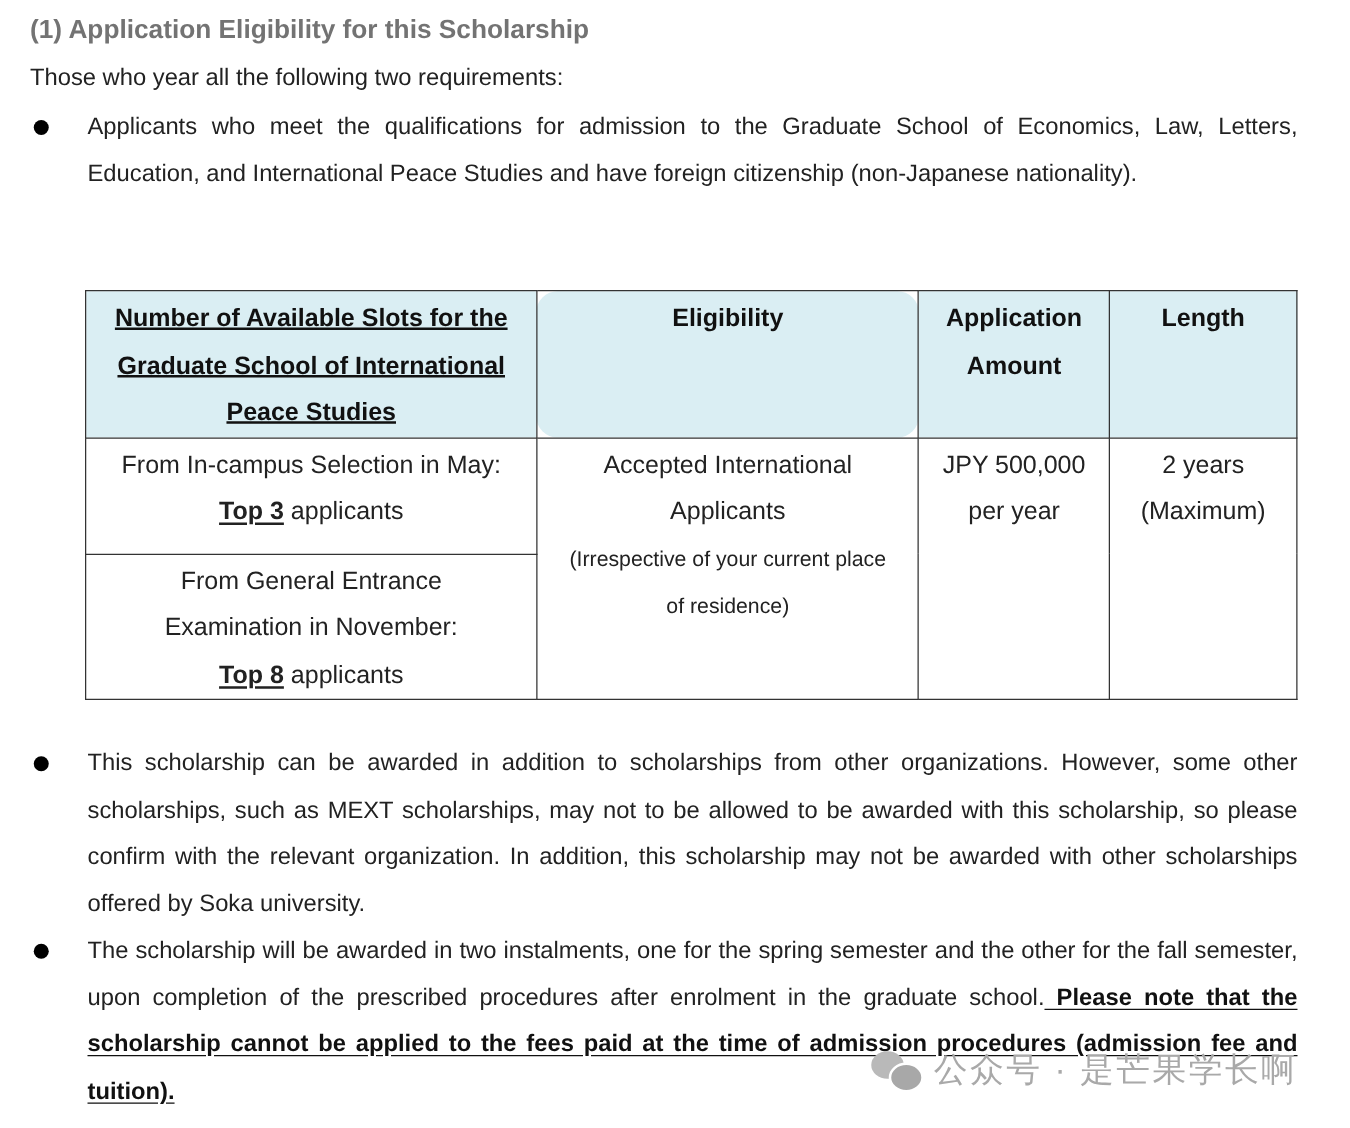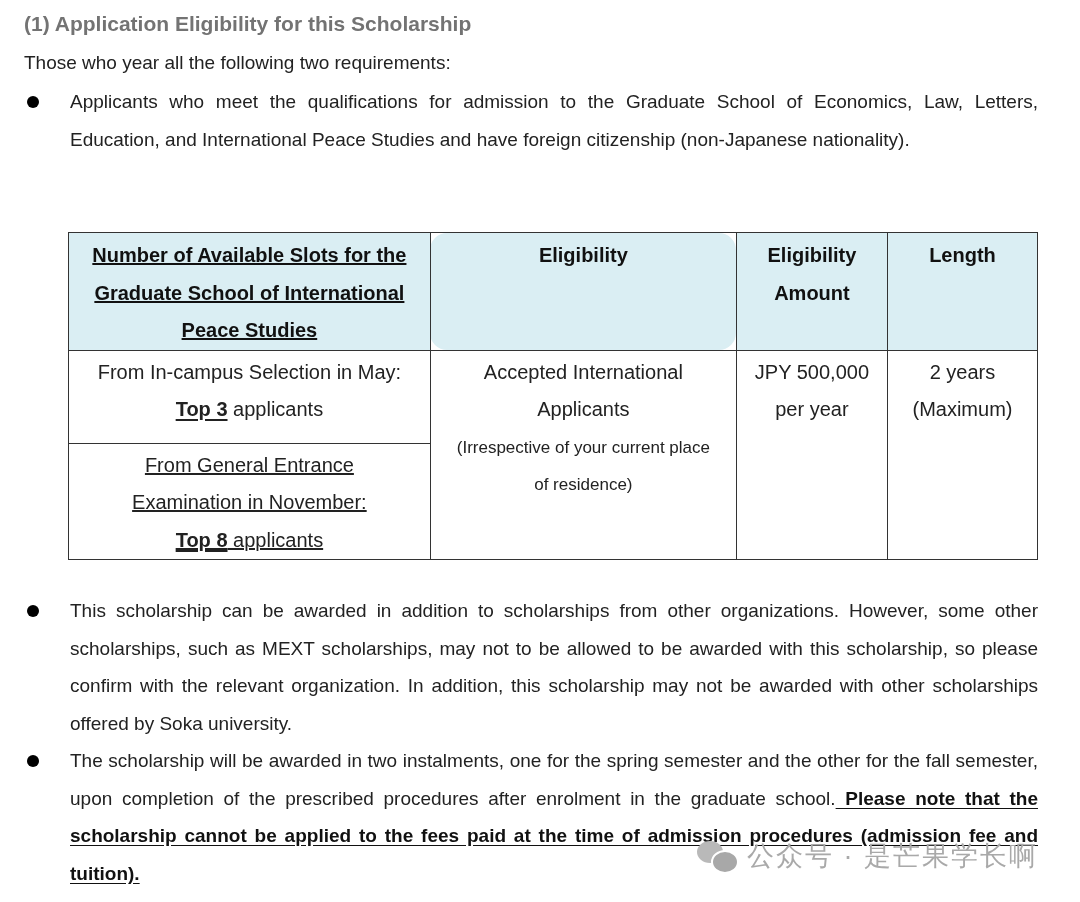--- a/index.html
+++ b/index.html
@@ -31,21 +31,21 @@
   table.sch th, table.sch td { border: 1.5px solid #333; text-align: center; vertical-align: top; }
   table.sch th {
     background: #daeef3; font-weight: bold; color: #111;
     line-height: 37.5px; padding: 4px 4px 0 4px;
   }
   table.sch td { line-height: 37.5px; padding: 3px 4px 0 4px; }
   .c1 { width: 368px; text-decoration: underline; } .c2 { width: 309px; border-radius: 17px; } .c3 { width: 147px; } .c4 { width: 143px; }
   .note { font-size: 17px; line-height: 37px; color: #222; }
   .top-u { font-weight: bold; text-decoration: underline; text-underline-offset: 3px; }
   .row1 td.slot { height: 89px; }
-  .row2 td.slot { height: 110px; text-decoration: underline; }
+  .row2 td.slot { height: 110px; }
 
   .watermark {
     position: absolute; left: 697px; top: 838px; display: flex; align-items: center;
     color: #a9a9a9; font-size: 27px; letter-spacing: 2px;
   }
   .wm-icon { width: 40px; height: 30px; position: relative; margin-right: 10px; }
   .wm-icon .b1 { position: absolute; left: 0; top: 0; width: 26px; height: 22px; border-radius: 50%; background: #b9b9b9; }
   .wm-icon .b2 { position: absolute; left: 14px; top: 9px; width: 24px; height: 20px; border-radius: 50%; background: #a8a8a8; border: 2px solid #fff; }
 </style>
 </head>
@@ -59,21 +59,21 @@
     <span class="bullet-dot"></span>
     <span>Applicants who meet the qualifications for admission to the Graduate School of Economics, Law, Letters, Education, and International Peace Studies and have foreign citizenship (non-Japanese nationality).</span>
   </li>
 </ul>
 
 <table class="sch">
   <thead>
     <tr>
       <th class="c1">Number of Available Slots for the Graduate School of International Peace Studies</th>
       <th class="c2">Eligibility</th>
-      <th class="c3">Eligibility Amount</th>
+      <th class="c3">Application Amount</th>
       <th class="c4">Length</th>
     </tr>
   </thead>
   <tbody>
     <tr class="row1">
       <td class="slot">
         <span>From In-campus Selection in May:</span><br>
         <span class="top-u">Top 3</span><span> applicants</span>
       </td>
       <td rowspan="2">

